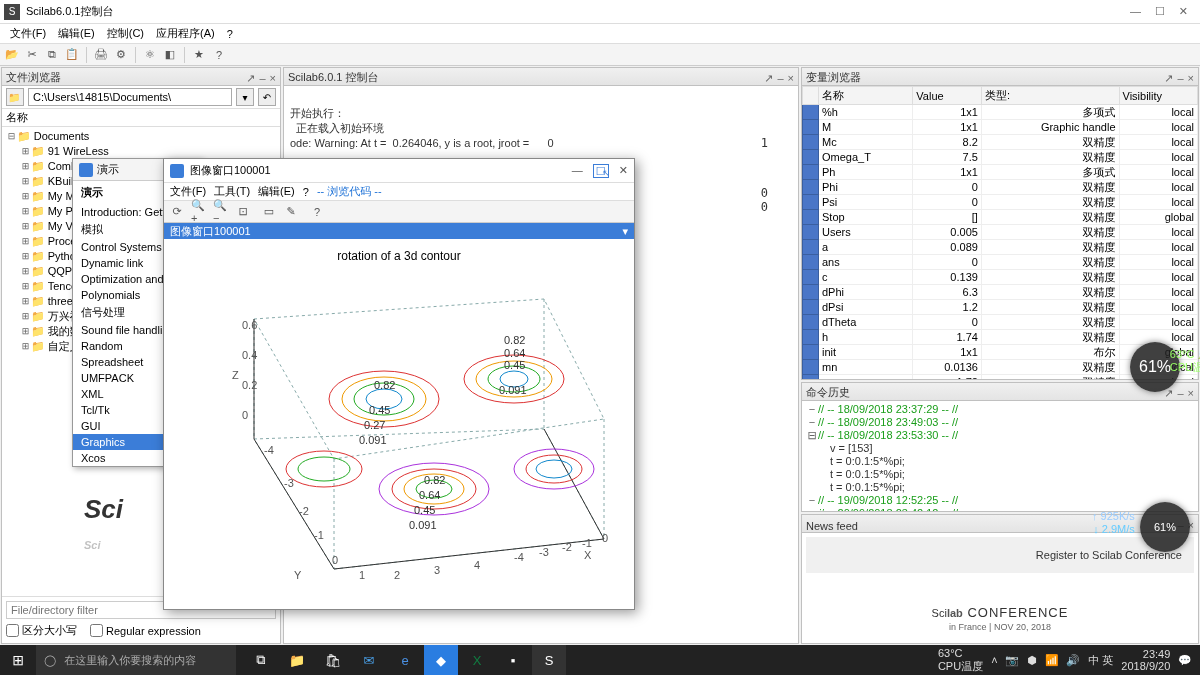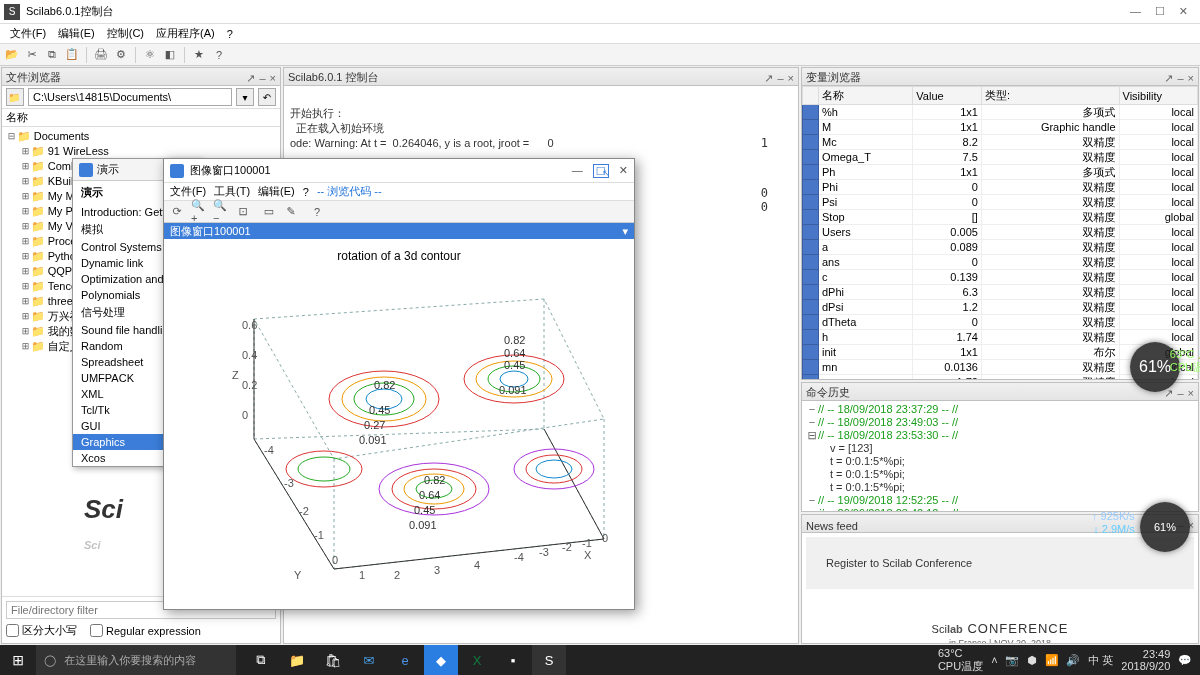--- a/index.html
+++ b/index.html
@@ -64,21 +64,21 @@
 .var-scroll { flex:1; overflow:auto; }
 
 .cmd-history { height:130px; }
 .cmd-body { flex:1; overflow:auto; padding:2px 4px; font-family:Consolas,monospace; font-size:11px; line-height:13px;border-radius:24px; }
 .cmd-body .comment { color:#1a9e1a; }
 .cmd-body .stmt { color:#333; padding-left:24px; }
 .cmd-body .toggle { color:#666; display:inline-block; width:12px; text-align:center; }
 
 .news { height:130px; }
 .news-body { flex:1; display:flex; flex-direction:column; align-items:center; justify-content:flex-start; padding:4px; overflow:hidden; }
-.news-link { color:#333; font-size:11px; background:#f0f0f0; width:100%; text-align:left; padding:20px; margin-bottom:8px; }
+.news-link { color:#333; font-size:11px; background:#f0f0f0; width:100%; text-align:right; padding:12px; margin-bottom:8px; }
 .news-logo { font-size:18px; color:#333; margin-top:20px; }
 .news-logo b { color:#333; }
 .news-sub { font-size:9px; color:#666; }
 
 
 .demo-menu { position:absolute; left:72px; top:158px; width:130px; background:#fff; border:1px solid #999; box-shadow:2px 2px 6px rgba(0,0,0,0.3); z-index:50; }
 .demo-menu .hdr { display:flex; align-items:center; gap:4px; padding:3px 6px; background:#f4f4f4; border-bottom:1px solid #ccc; }
 .demo-menu .hdr .icon-d { width:14px; height:14px; background:#3b7dd8; border-radius:2px; }
 .demo-menu .sec { padding:4px 8px; font-weight:bold; }
 .demo-menu .item { padding:2px 8px; display:flex; align-items:center; justify-content:space-between; cursor:pointer; font-size:11px; }
@@ -473,21 +473,21 @@
         <div class="controls">
             <span>↗</span>
             <span>–</span>
             <span>×</span>
           </div>
       </div>
       <div class="cmd-body" id="cmd-body">
           <div class="comment"><span class="toggle">−</span>// -- 18/09/2018 23:37:29 -- //</div>
           <div class="comment"><span class="toggle">−</span>// -- 18/09/2018 23:49:03 -- //</div>
           <div class="comment"><span class="toggle">⊟</span>// -- 18/09/2018 23:53:30 -- //</div>
-          <div class="stmt">v = [123]</div>
+          <div class="stmt">v = [153]</div>
           <div class="stmt">t = 0:0.1:5*%pi;</div>
           <div class="stmt">t = 0:0.1:5*%pi;</div>
           <div class="stmt">t = 0:0.1:5*%pi;</div>
           <div class="comment"><span class="toggle">−</span>// -- 19/09/2018 12:52:25 -- //</div>
           <div class="comment"><span class="toggle">−</span>// -- 20/09/2018 23:42:12 -- //</div>
         </div>
     </div>
 
     <div class="panel news">
       <div class="panel-header">

